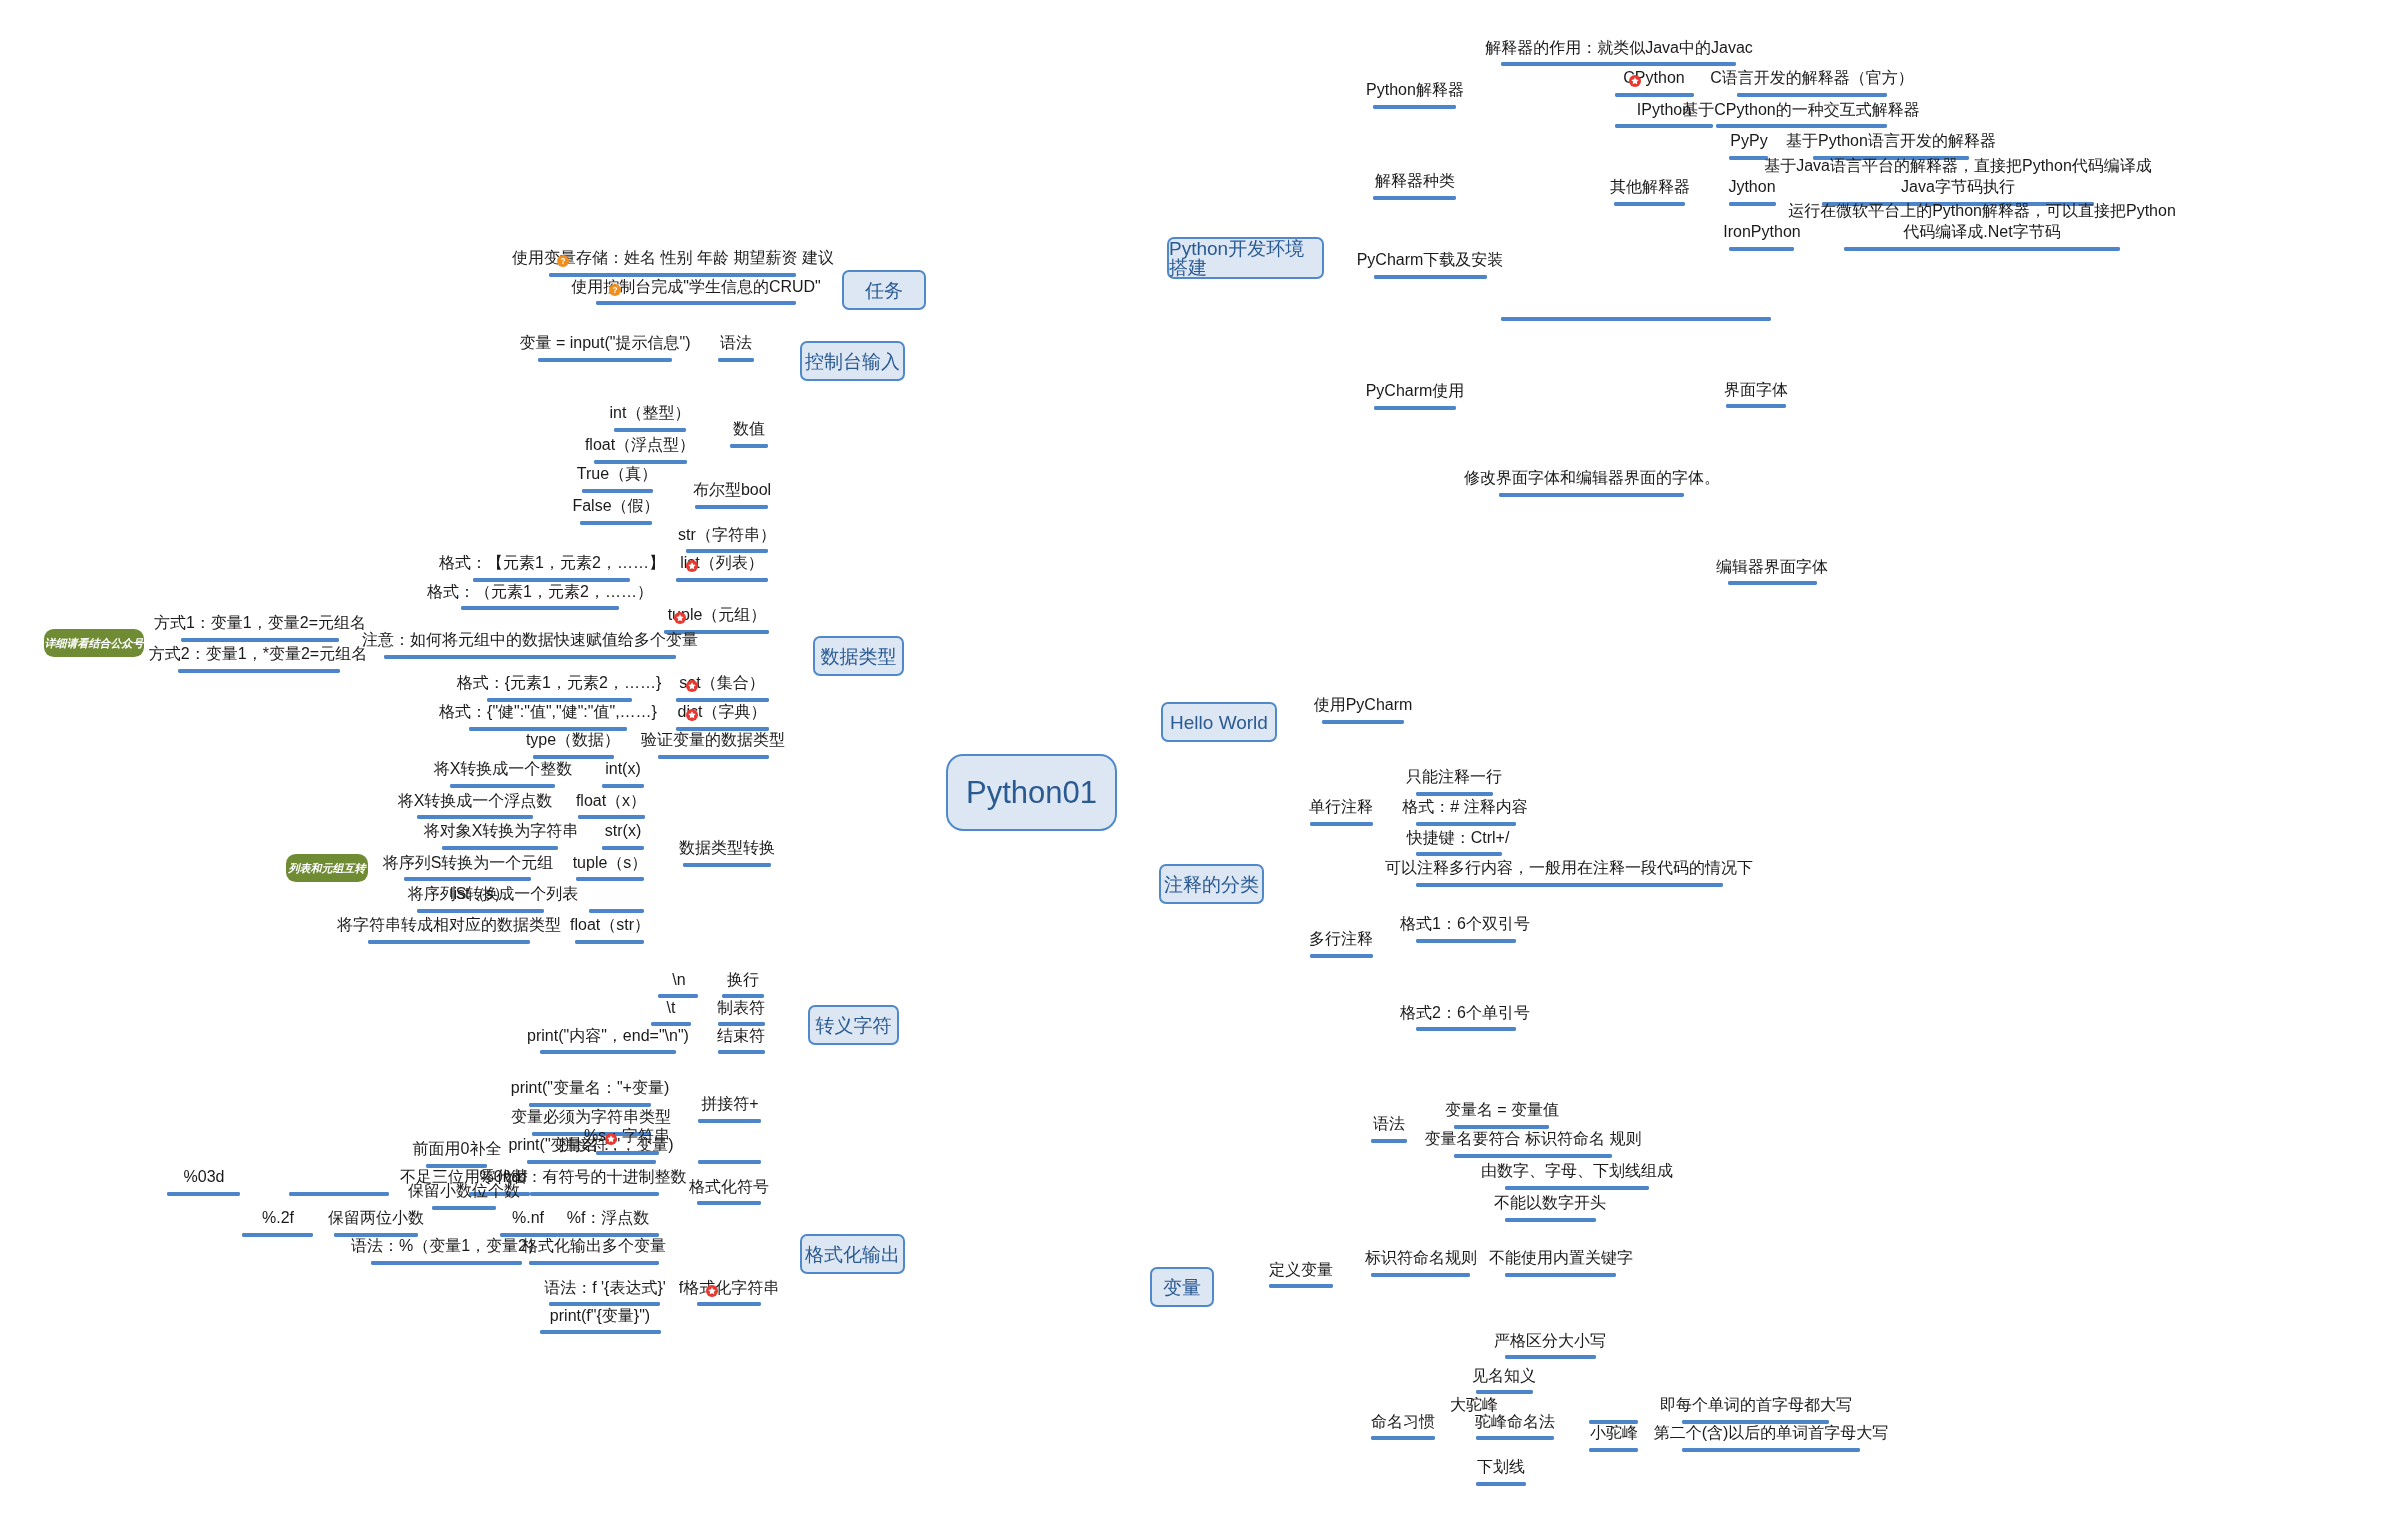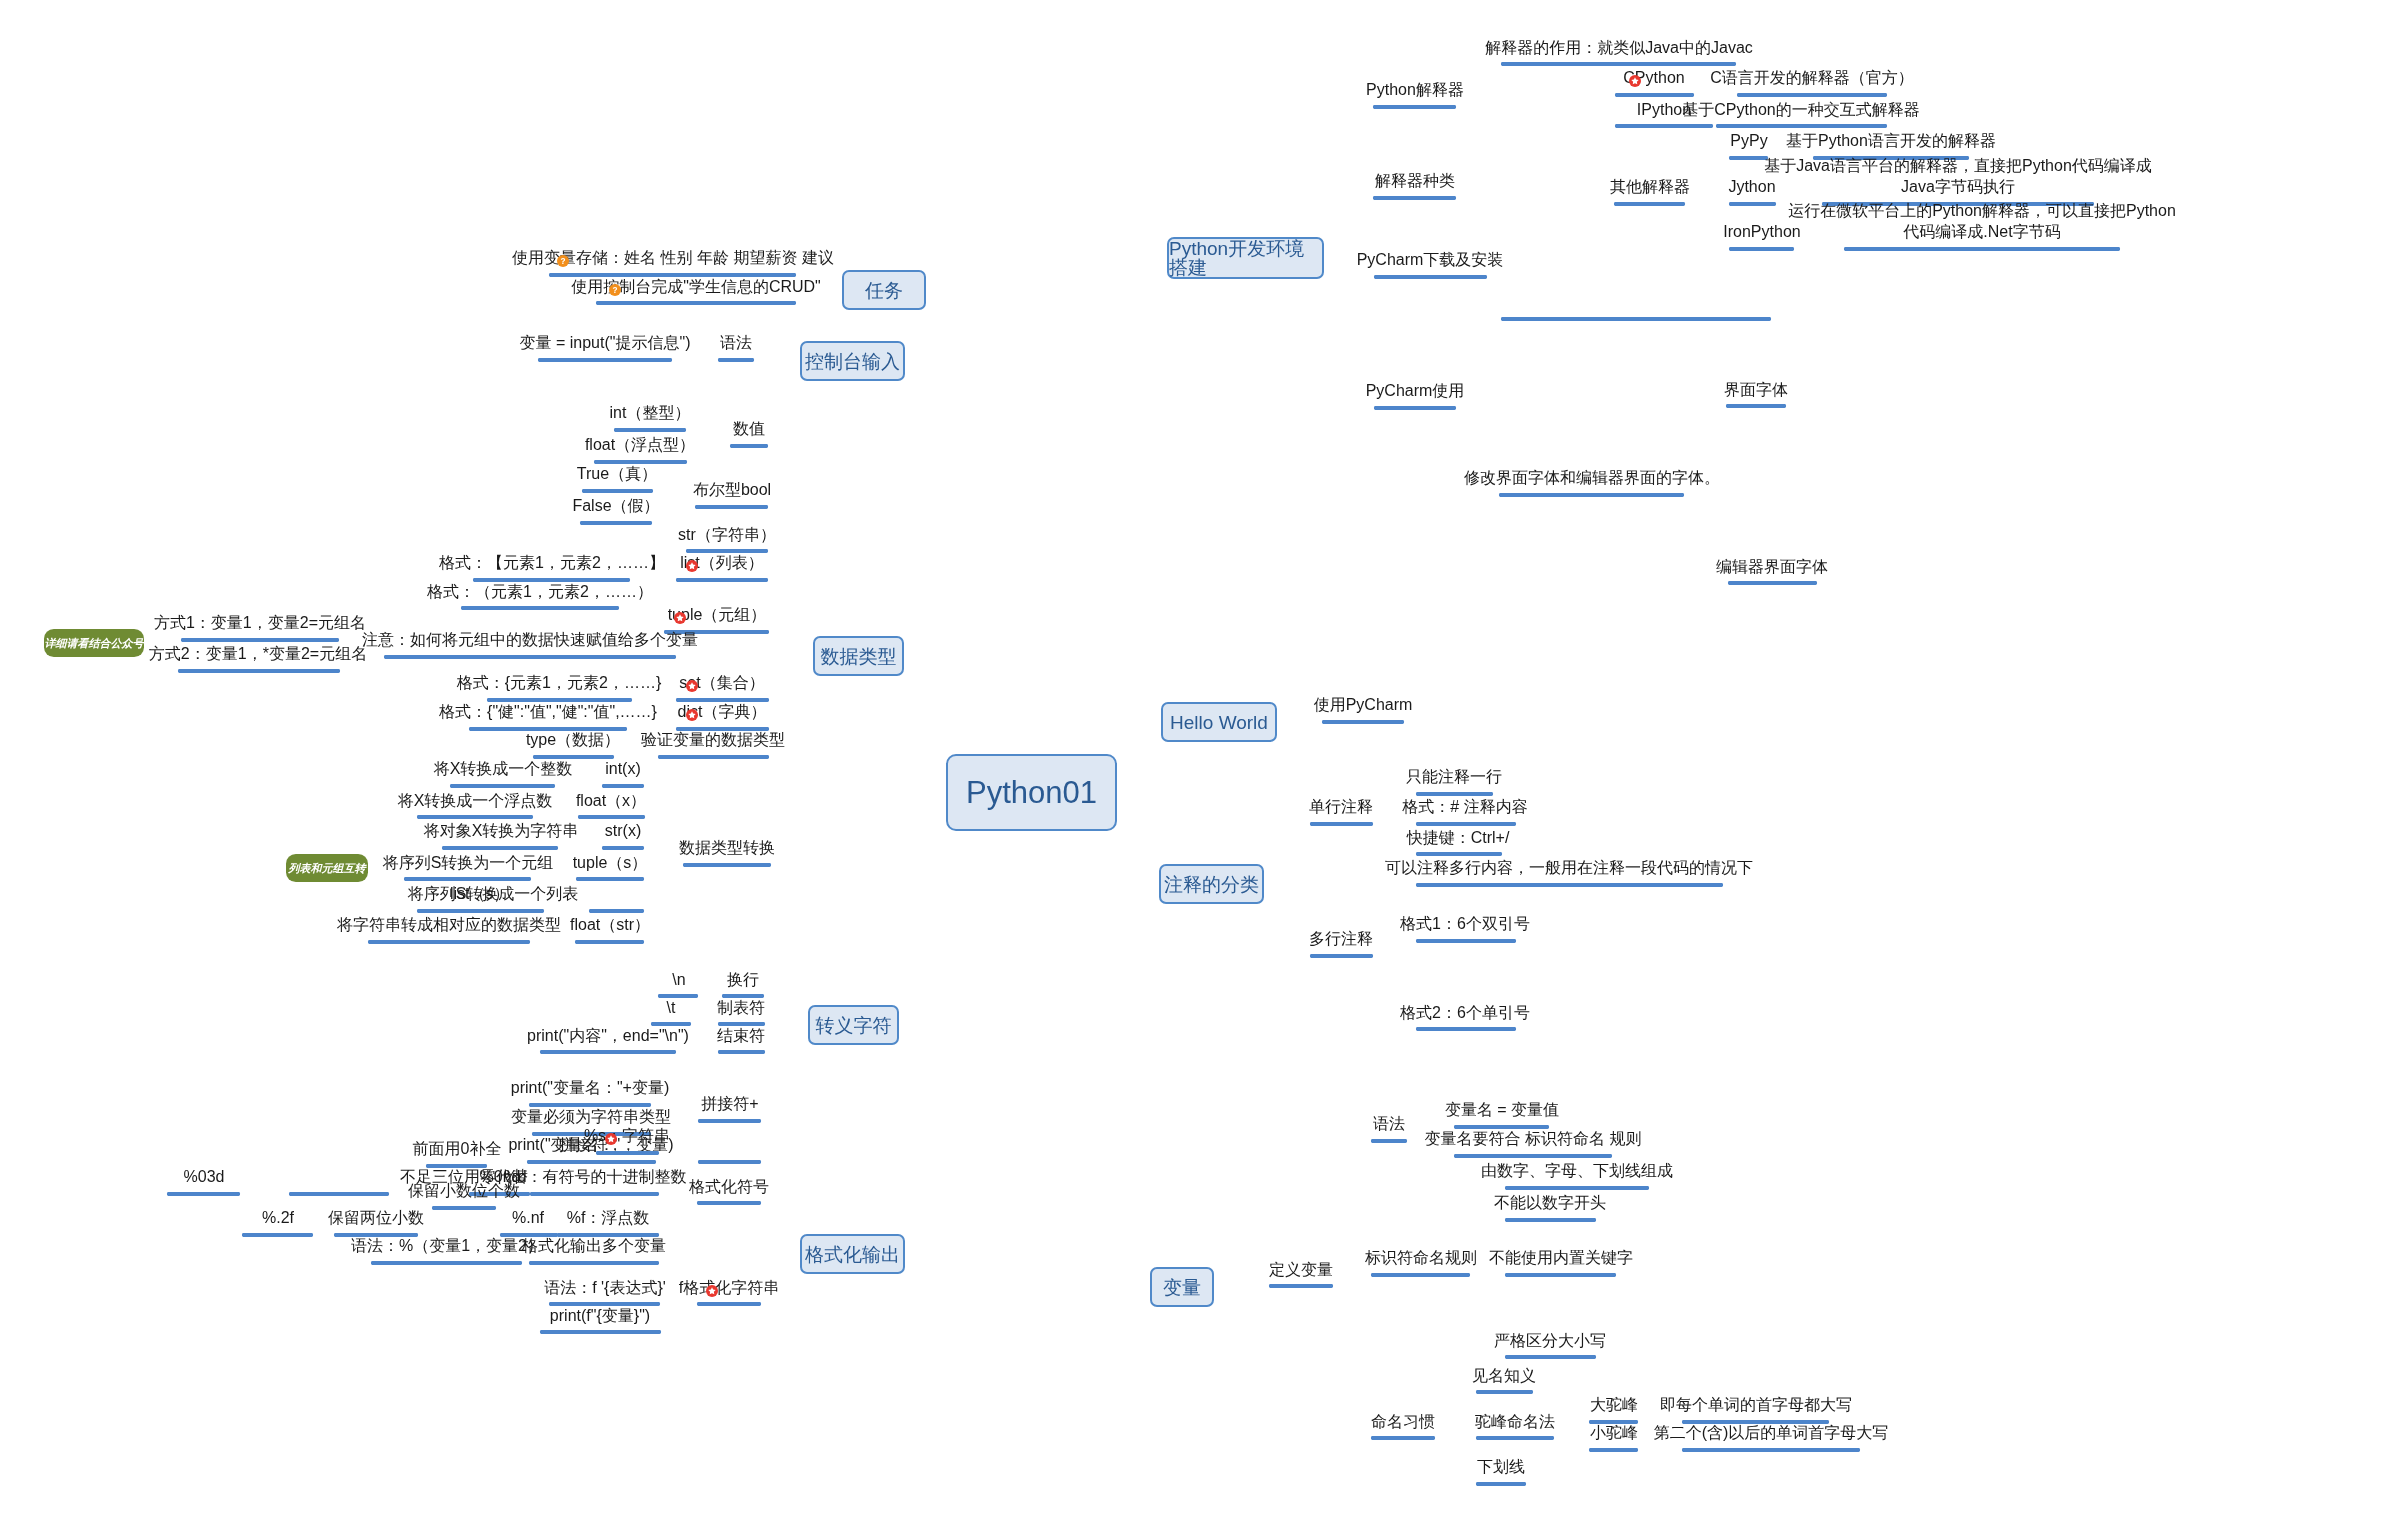--- a/index.html
+++ b/index.html
@@ -266,35 +266,35 @@
 <div class="lbl" style="left:1561px;top:1247px;width:390px;font-size:16px;line-height:21px;text-align:center;transform:translateX(-50%)">不能使用内置关键字</div>
 <div class="ul" style="left:1505px;top:1355px;width:91px;height:3.5px"></div>
 <div class="lbl" style="left:1550px;top:1330px;width:369px;font-size:16px;line-height:21px;text-align:center;transform:translateX(-50%)">严格区分大小写</div>
 <div class="ul" style="left:1371px;top:1436px;width:64px;height:3.5px"></div>
 <div class="lbl" style="left:1403px;top:1411px;width:343px;font-size:16px;line-height:21px;text-align:center;transform:translateX(-50%)">命名习惯</div>
 <div class="ul" style="left:1476px;top:1390px;width:57px;height:3.5px"></div>
 <div class="lbl" style="left:1504px;top:1365px;width:336px;font-size:16px;line-height:21px;text-align:center;transform:translateX(-50%)">见名知义</div>
 <div class="ul" style="left:1476px;top:1436px;width:78px;height:3.5px"></div>
 <div class="lbl" style="left:1515px;top:1411px;width:357px;font-size:16px;line-height:21px;text-align:center;transform:translateX(-50%)">驼峰命名法</div>
 <div class="ul" style="left:1589px;top:1420px;width:49px;height:3.5px"></div>
-<div class="lbl" style="left:1614px;top:1394px;width:328px;font-size:16px;line-height:21px;text-align:center;transform:translateX(-50%)">大驼峰</div>
+<div class="lbl" style="left:1614px;top:1394px;width:328px;font-size:16px;line-height:21px;transform:translateX(-50%)">大驼峰</div>
 <div class="ul" style="left:1682px;top:1420px;width:147px;height:3.5px"></div>
 <div class="lbl" style="left:1756px;top:1394px;width:426px;font-size:16px;line-height:21px;text-align:center;transform:translateX(-50%)">即每个单词的首字母都大写</div>
 <div class="ul" style="left:1589px;top:1448px;width:49px;height:3.5px"></div>
 <div class="lbl" style="left:1614px;top:1422px;width:328px;font-size:16px;line-height:21px;text-align:center;transform:translateX(-50%)">小驼峰</div>
 <div class="ul" style="left:1682px;top:1448px;width:178px;height:3.5px"></div>
 <div class="lbl" style="left:1771px;top:1422px;width:456px;font-size:16px;line-height:21px;text-align:center;transform:translateX(-50%)">第二个(含)以后的单词首字母大写</div>
 <div class="ul" style="left:1476px;top:1482px;width:50px;height:3.5px"></div>
 <div class="lbl" style="left:1501px;top:1456px;width:329px;font-size:16px;line-height:21px;text-align:center;transform:translateX(-50%)">下划线</div>
 <div class="topic" style="left:1167px;top:237px;width:157px;height:42px;font-size:19px">Python开发环境搭建</div>
 <div class="topic" style="left:842px;top:270px;width:84px;height:40px;font-size:19px">任务</div>
 <div class="topic" style="left:800px;top:341px;width:105px;height:40px;font-size:19px">控制台输入</div>
 <div class="topic" style="left:813px;top:636px;width:91px;height:40px;font-size:19px">数据类型</div>
 <div class="topic" style="left:808px;top:1005px;width:91px;height:40px;font-size:19px">转义字符</div>
 <div class="topic" style="left:800px;top:1234px;width:105px;height:40px;font-size:19px">格式化输出</div>
 <div class="topic" style="left:1161px;top:702px;width:116px;height:40px;font-size:19px">Hello World</div>
 <div class="topic" style="left:1159px;top:864px;width:105px;height:40px;font-size:19px">注释的分类</div>
 <div class="topic" style="left:1150px;top:1267px;width:64px;height:40px;font-size:19px">变量</div>
-<div class="topic" style="left:946px;top:754px;width:171px;height:77px;font-size:31px;border-width:2.8px;border-radius:10px">Python01</div>
+<div class="topic" style="left:946px;top:754px;width:171px;height:77px;font-size:31px;border-width:2.8px;border-radius:17px">Python01</div>
 <div class="tag" style="left:44px;top:629px;width:100px;height:28px;font-size:11px">详细请看结合公众号</div>
 <div class="tag" style="left:286px;top:854px;width:82px;height:28px;font-size:11px">列表和元组互转</div>
 </div>
 
 
 </body></html>

